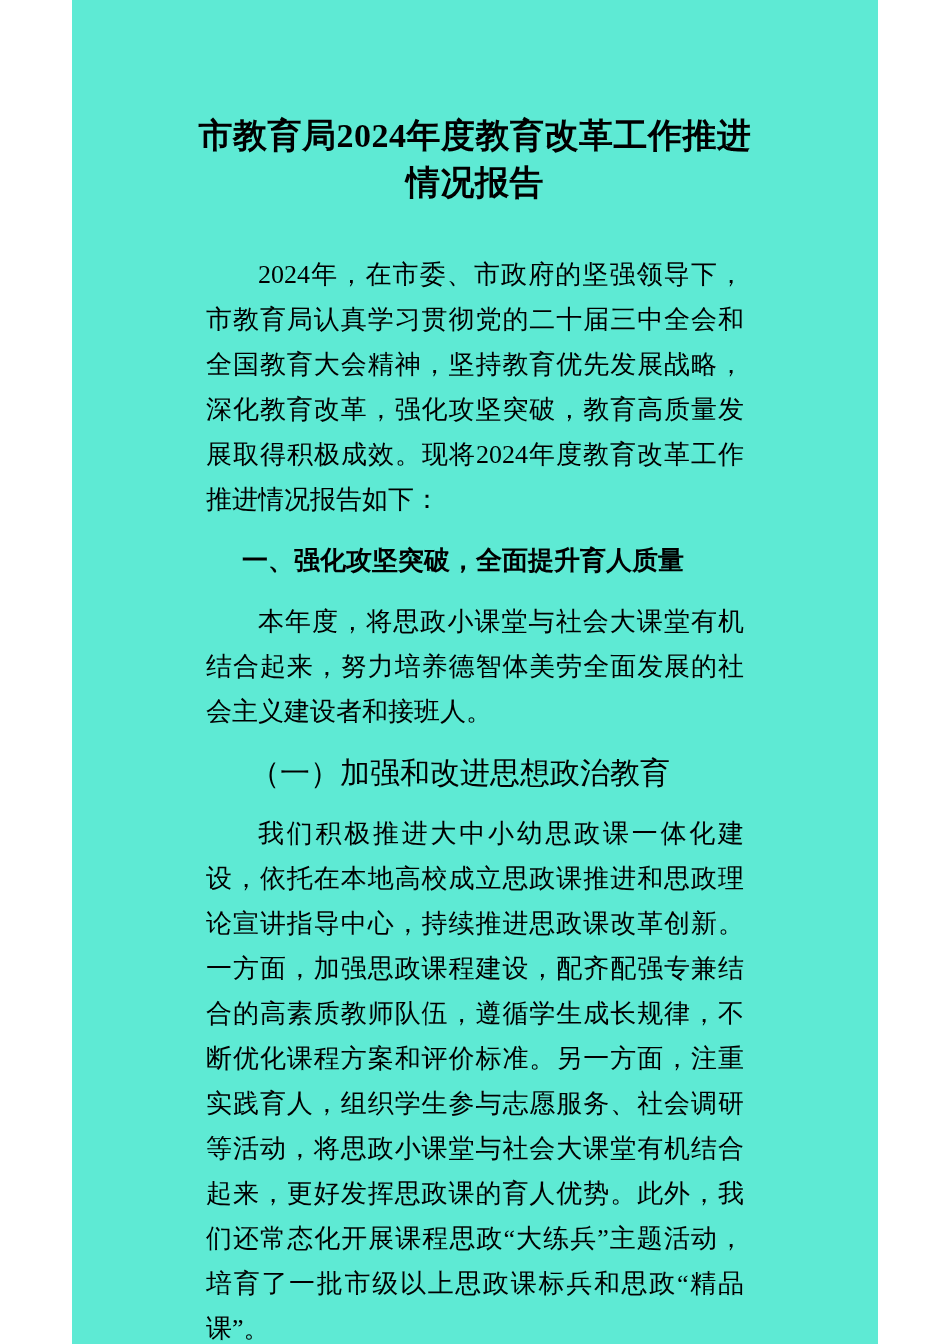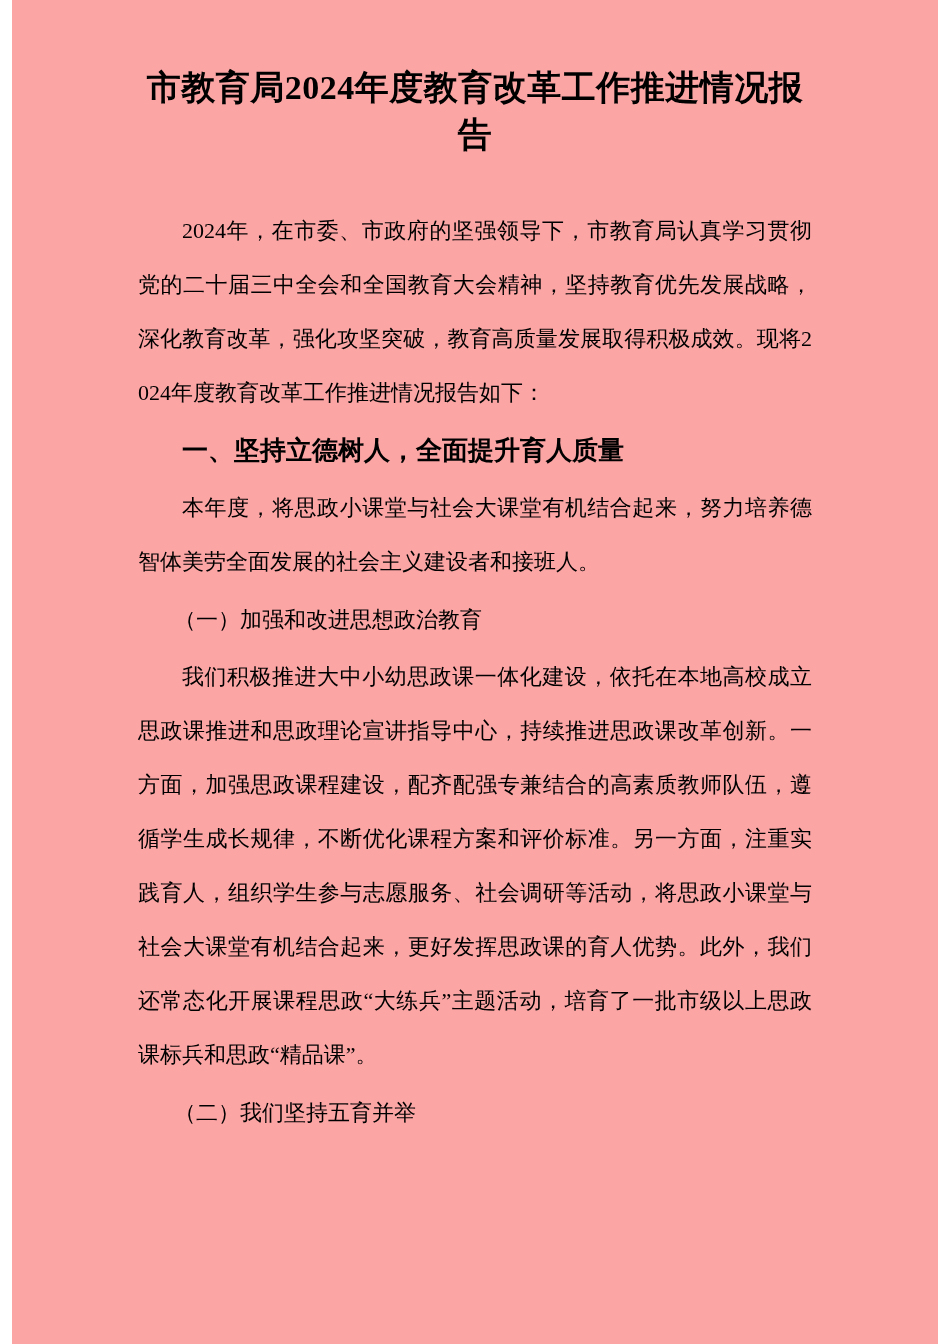--- a/index.html
+++ b/index.html
@@ -2,75 +2,75 @@
 <html><head>
 <meta charset="utf-8">
 <style>
   html, body {
     margin: 0;
     padding: 0;
     background: #ffffff;
   }
   .page {
     position: relative;
-    width: 926px;
+    width: 806px;
     height: 1344px;
     margin: 0 auto;
-    background: #fca5a5;
+    background: #5eead4;
     color: #000000;
     box-sizing: border-box;
-    padding: 64px 118px 40px 118px;
+    padding: 112px 118px 40px 118px;
     overflow: hidden;
     font-family: "Liberation Serif", "DejaVu Serif", serif;
   }
   .doc-title {
     font-family: "Liberation Serif", "DejaVu Serif", serif;
     font-weight: bold;
     font-size: 34px;
     line-height: 47px;
     text-align: center;
     max-width: 660px;
     margin: 0 auto 46px auto;
     letter-spacing: 0.5px;
   }
   .para {
-    font-size: 22px;
-    line-height: 54px;
+    font-size: 26px;
+    line-height: 45px;
     text-align: justify;
     text-indent: 2em;
-    margin: 8px;
+    margin: 16px;
     word-break: break-all;
   }
   .heading1 {
     font-family: "Liberation Sans", "DejaVu Sans", sans-serif;
     font-weight: bold;
     font-size: 26px;
     line-height: 45px;
     text-indent: 2em;
     margin: 0;
   }
   .heading2 {
     font-family: "Liberation Serif", "DejaVu Serif", serif;
     font-weight: normal;
-    font-size: 22px;
+    font-size: 30px;
     line-height: 45px;
     text-indent: 2em;
     margin: 0;
   }
 </style>
 </head>
 <body>
 
 <div class="page">
 
   <h1 class="doc-title">市教育局2024年度教育改革工作推进情况报告</h1>
 
   <p class="para">2024年，在市委、市政府的坚强领导下，市教育局认真学习贯彻党的二十届三中全会和全国教育大会精神，坚持教育优先发展战略，深化教育改革，强化攻坚突破，教育高质量发展取得积极成效。现将2024年度教育改革工作推进情况报告如下：</p>
 
-  <h2 class="heading1">一、坚持立德树人，全面提升育人质量</h2>
+  <h2 class="heading1">一、强化攻坚突破，全面提升育人质量</h2>
 
   <p class="para">本年度，将思政小课堂与社会大课堂有机结合起来，努力培养德智体美劳全面发展的社会主义建设者和接班人。</p>
 
   <h3 class="heading2">（一）加强和改进思想政治教育</h3>
 
   <p class="para">我们积极推进大中小幼思政课一体化建设，依托在本地高校成立思政课推进和思政理论宣讲指导中心，持续推进思政课改革创新。一方面，加强思政课程建设，配齐配强专兼结合的高素质教师队伍，遵循学生成长规律，不断优化课程方案和评价标准。另一方面，注重实践育人，组织学生参与志愿服务、社会调研等活动，将思政小课堂与社会大课堂有机结合起来，更好发挥思政课的育人优势。此外，我们还常态化开展课程思政“大练兵”主题活动，培育了一批市级以上思政课标兵和思政“精品课”。</p>
 
   <h3 class="heading2">（二）我们坚持五育并举</h3>
 
 

